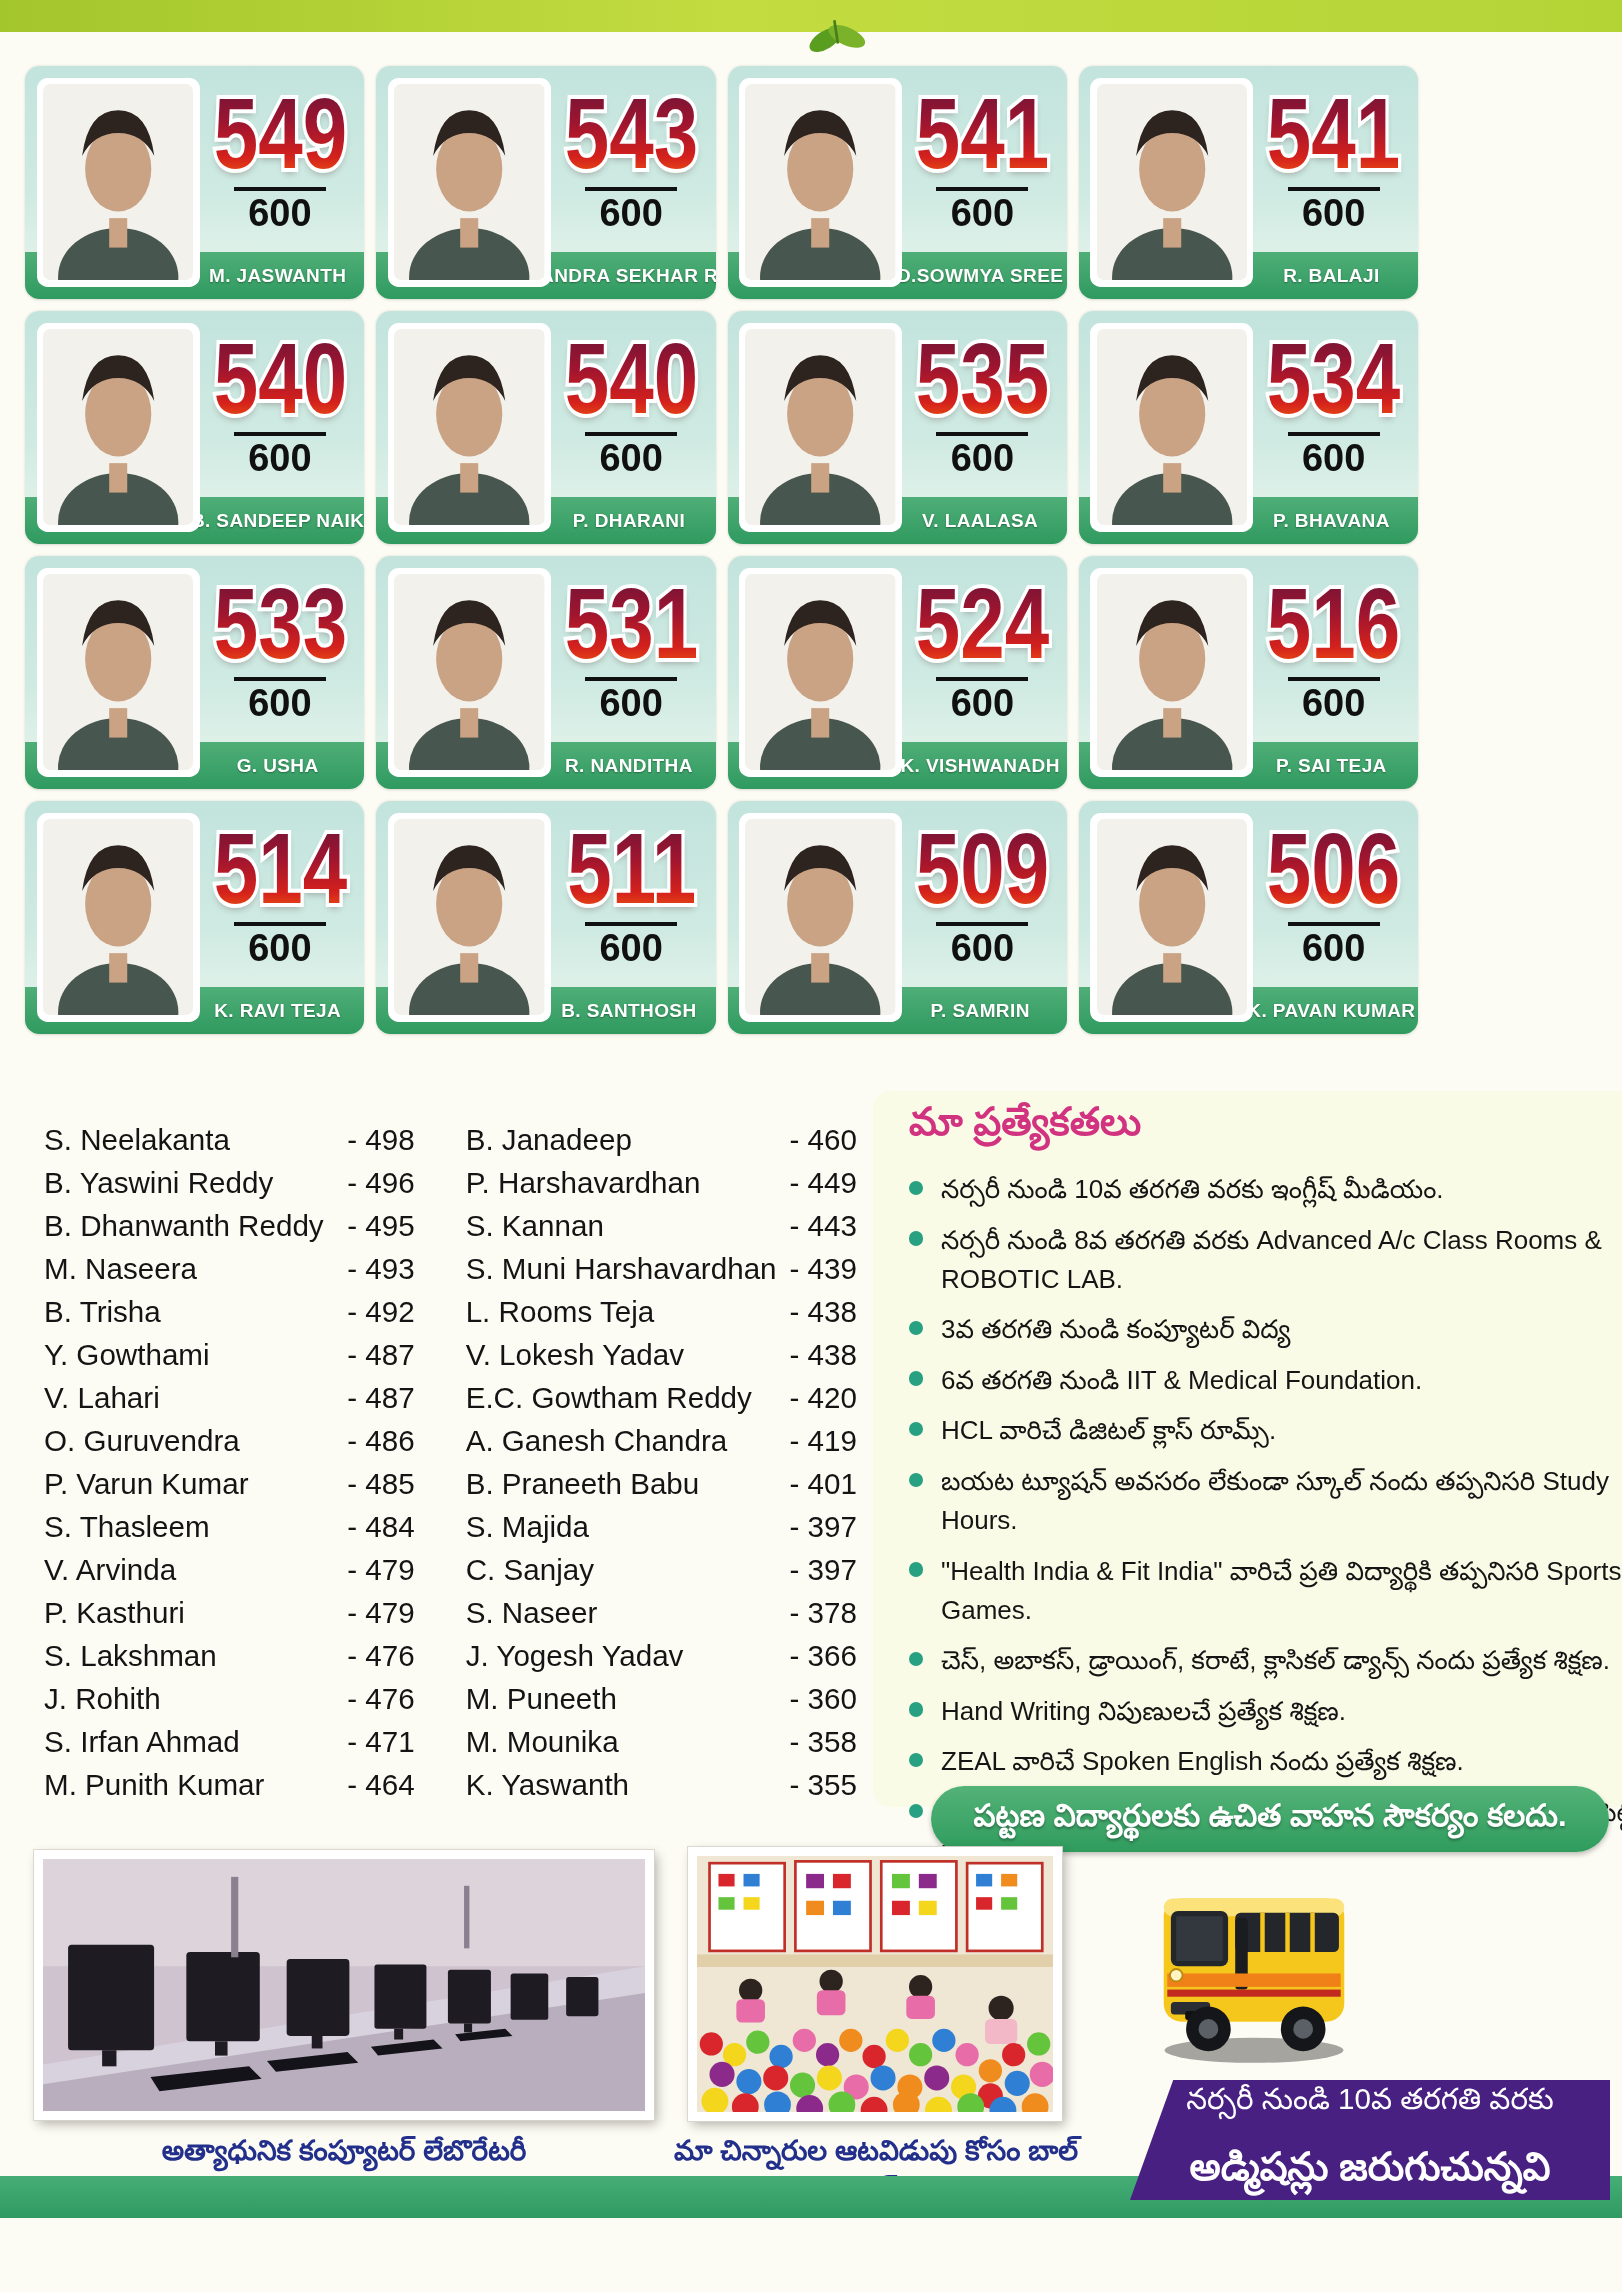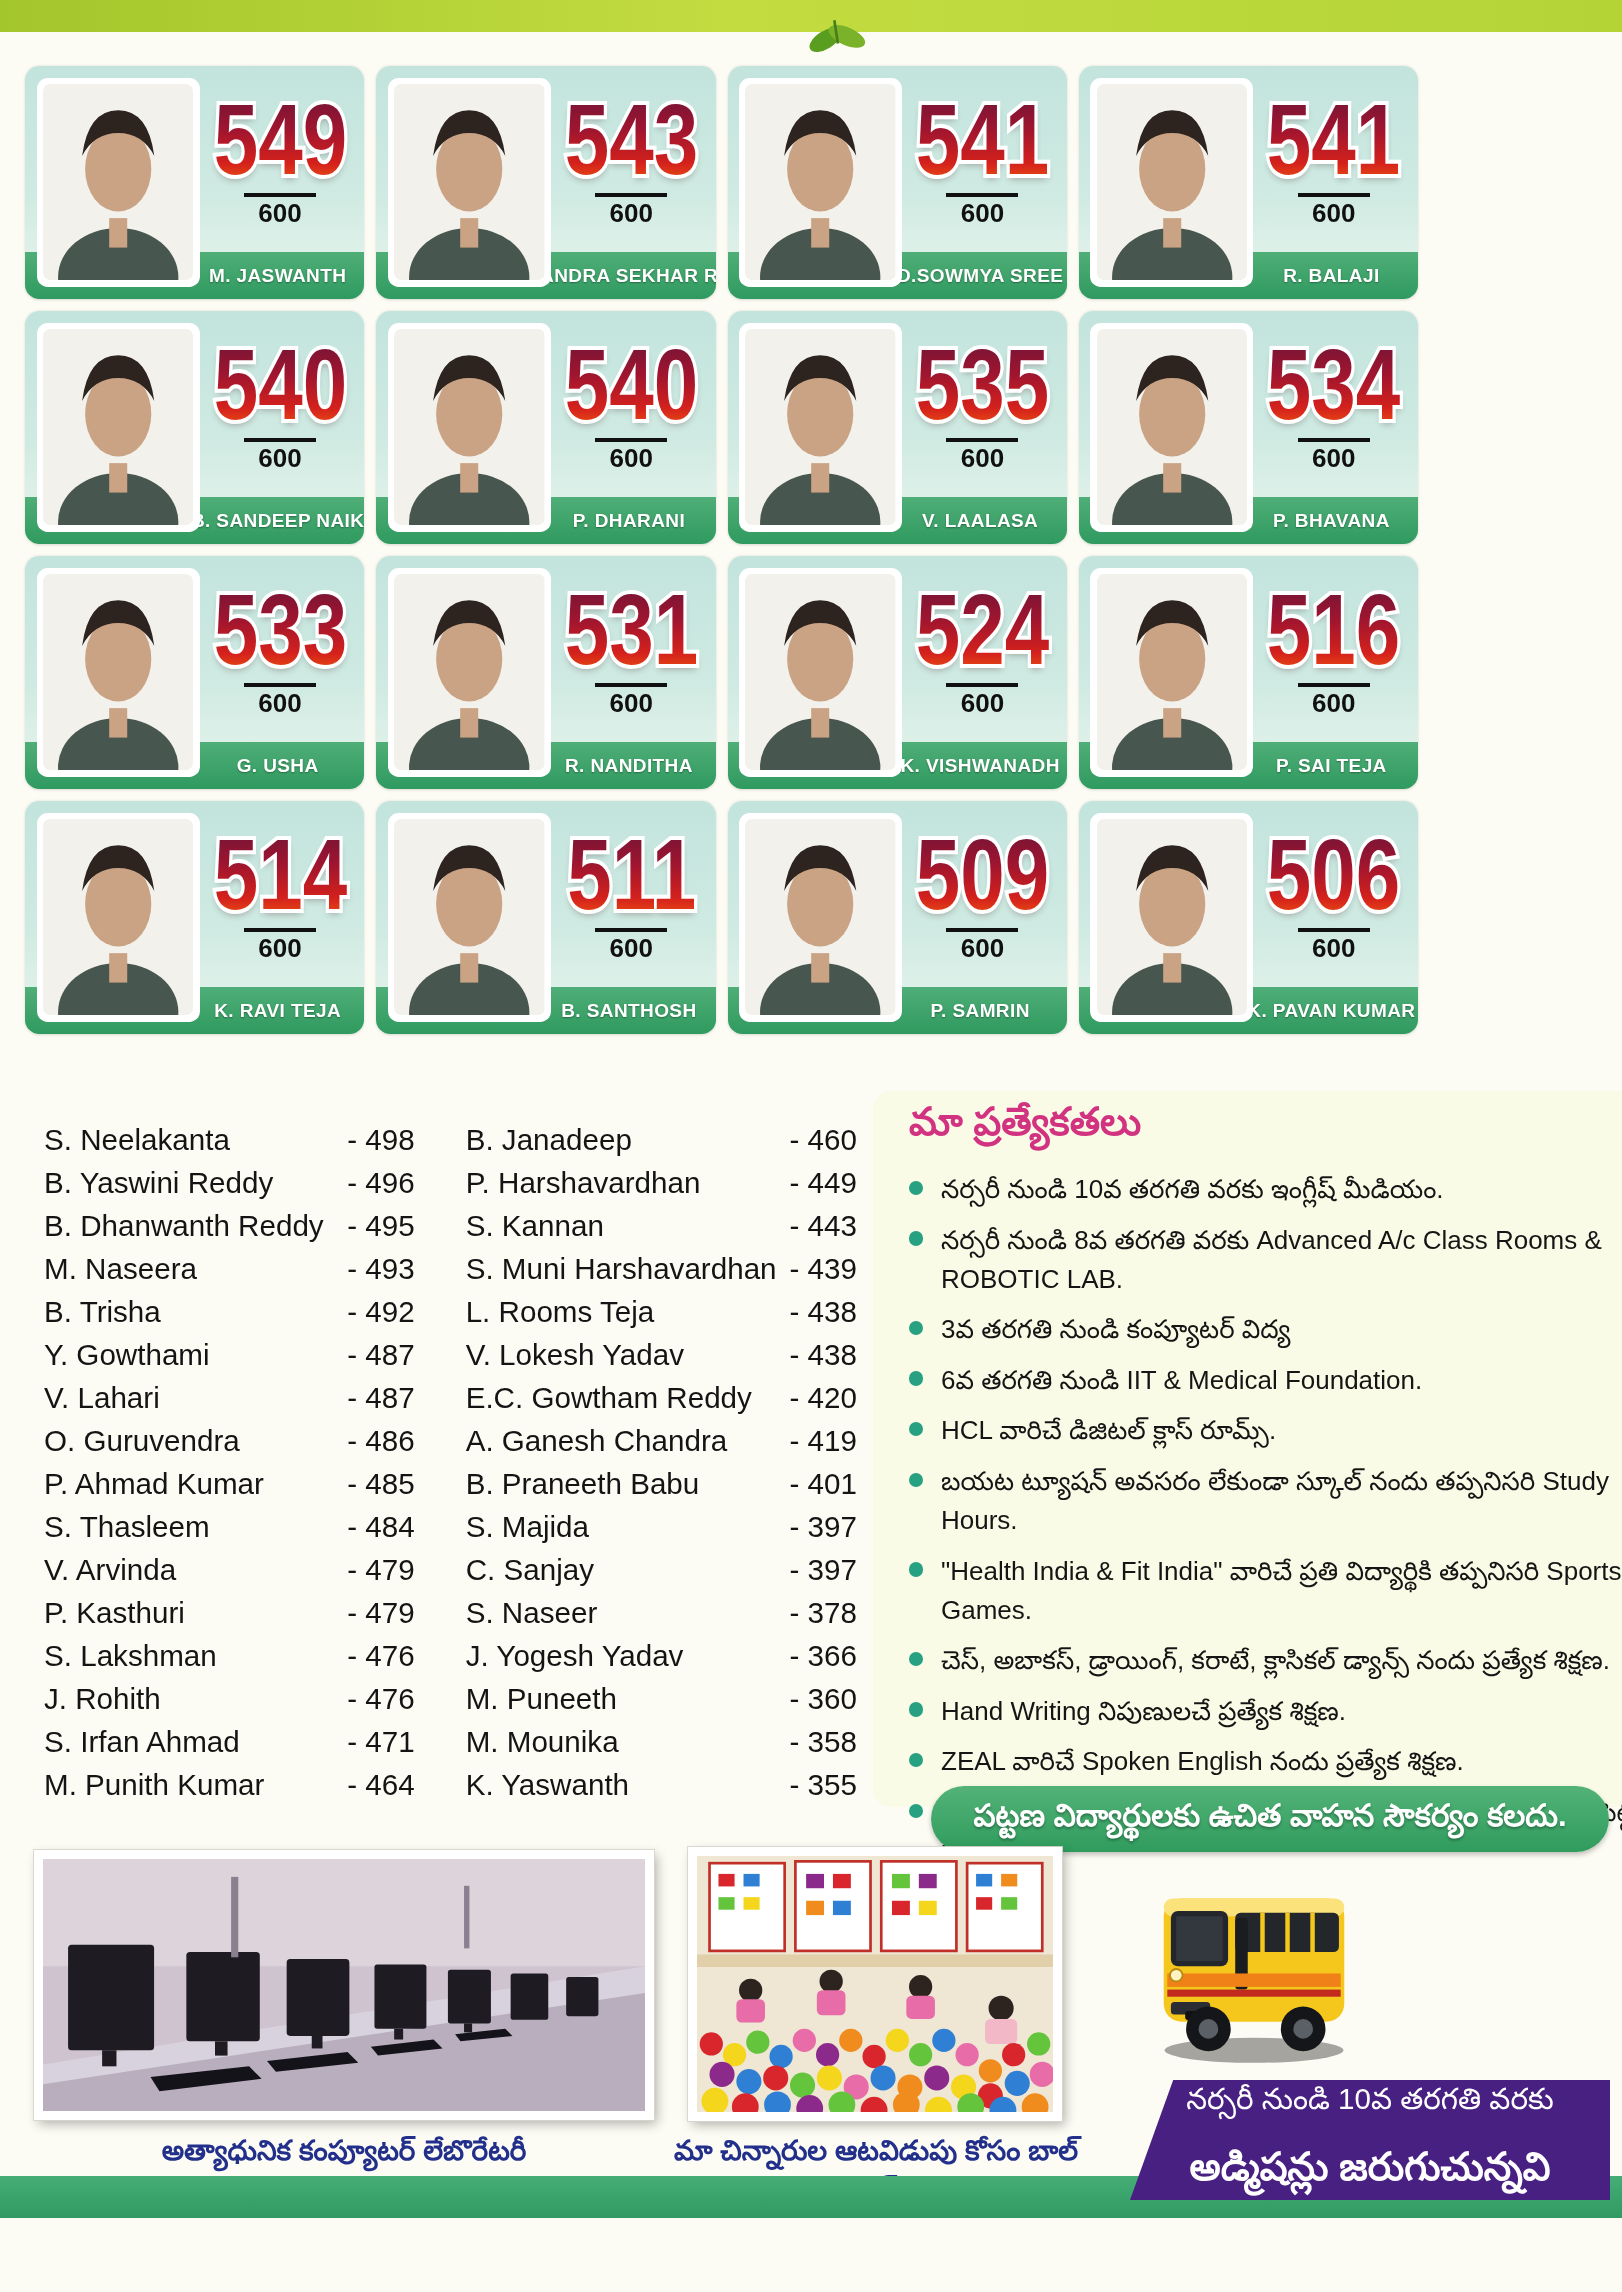--- a/index.html
+++ b/index.html
@@ -27,21 +27,21 @@
         display:flex;flex-direction:column;align-items:center;justify-content:center;}
   .score-num{position:relative;display:inline-block;transform:scaleX(.8);
         font-weight:bold;font-size:100px;line-height:.95;}
   .score-stroke{color:#fff;-webkit-text-stroke:8px #fff;text-shadow:0 5.4px 8px rgba(50,0,10,.3);}
   .score-fill{position:absolute;inset:0;color:#c2182b;}
   @supports ((-webkit-background-clip:text) or (background-clip:text)){
     .score-fill{background:linear-gradient(180deg,#701437 0%,#a0152f 40%,#d4211c 75%,#ef5b11 100%);
         -webkit-background-clip:text;background-clip:text;color:transparent;}
   }
   .outof{margin-top:5.4px;border-top:4.5px solid #101010;padding:1.8px 14.3px 0;
-        font-size:26px;font-weight:bold;color:#101010;text-align:right;}
+        font-size:38px;font-weight:bold;color:#101010;text-align:right;}
   
   .lists{position:absolute;left:32px;top:1111px;width:837px;display:flex;gap:27px;}
   .score-col-list{list-style:none;margin:12px;padding:0;}
   .score-col-list.c1{width:394px;}
   .score-col-list.c2{width:416px;}
   .score-col-list li{display:flex;align-items:baseline;height:43px;font-size:29.6px;color:#141414;}
   .score-col-list .nm{flex:1;white-space:nowrap;overflow:hidden;}
   .score-col-list .sc{white-space:nowrap;font-weight:500;}
   
   .features{position:absolute;left:873px;top:1091px;width:809px;height:716px;box-sizing:border-box;
@@ -481,21 +481,21 @@
           <span class="nm">V. Lahari</span>
           <span class="sc">- 487</span>
         </li>
 
         <li>
           <span class="nm">O. Guruvendra</span>
           <span class="sc">- 486</span>
         </li>
 
         <li>
-          <span class="nm">P. Ahmad Kumar</span>
+          <span class="nm">P. Varun Kumar</span>
           <span class="sc">- 485</span>
         </li>
 
         <li>
           <span class="nm">S. Thasleem</span>
           <span class="sc">- 484</span>
         </li>
 
         <li>
           <span class="nm">V. Arvinda</span>

